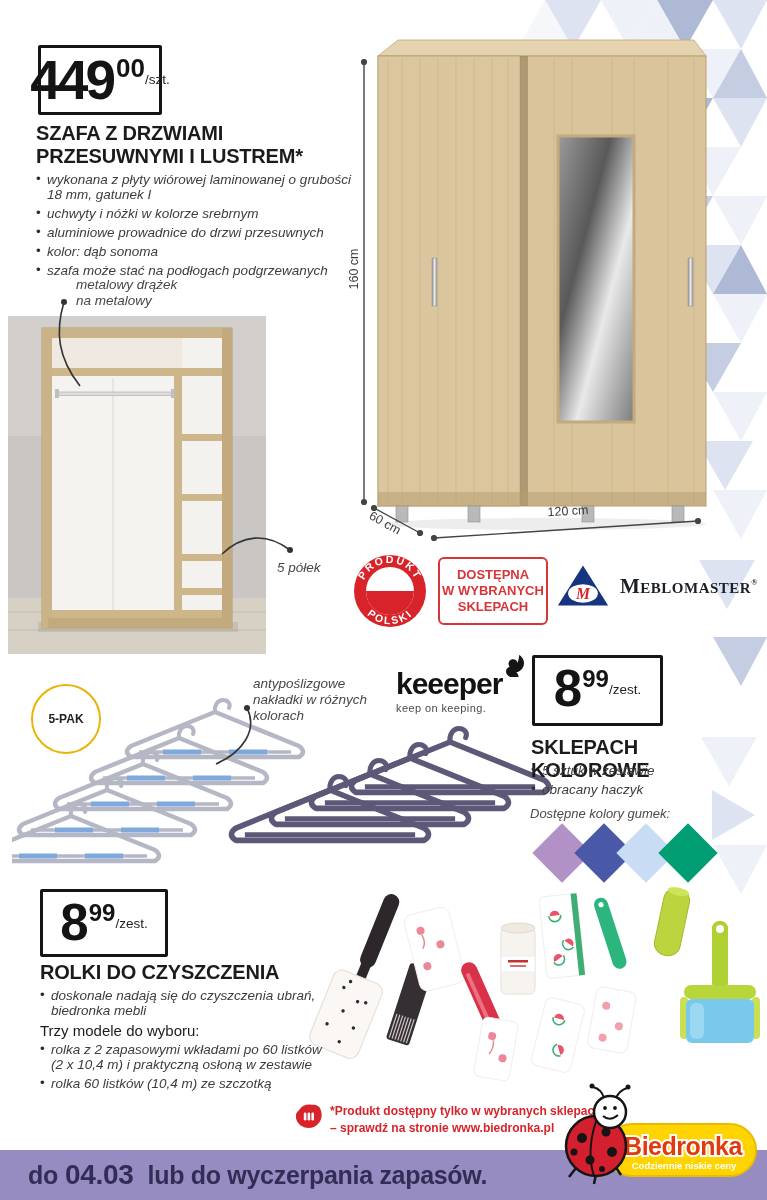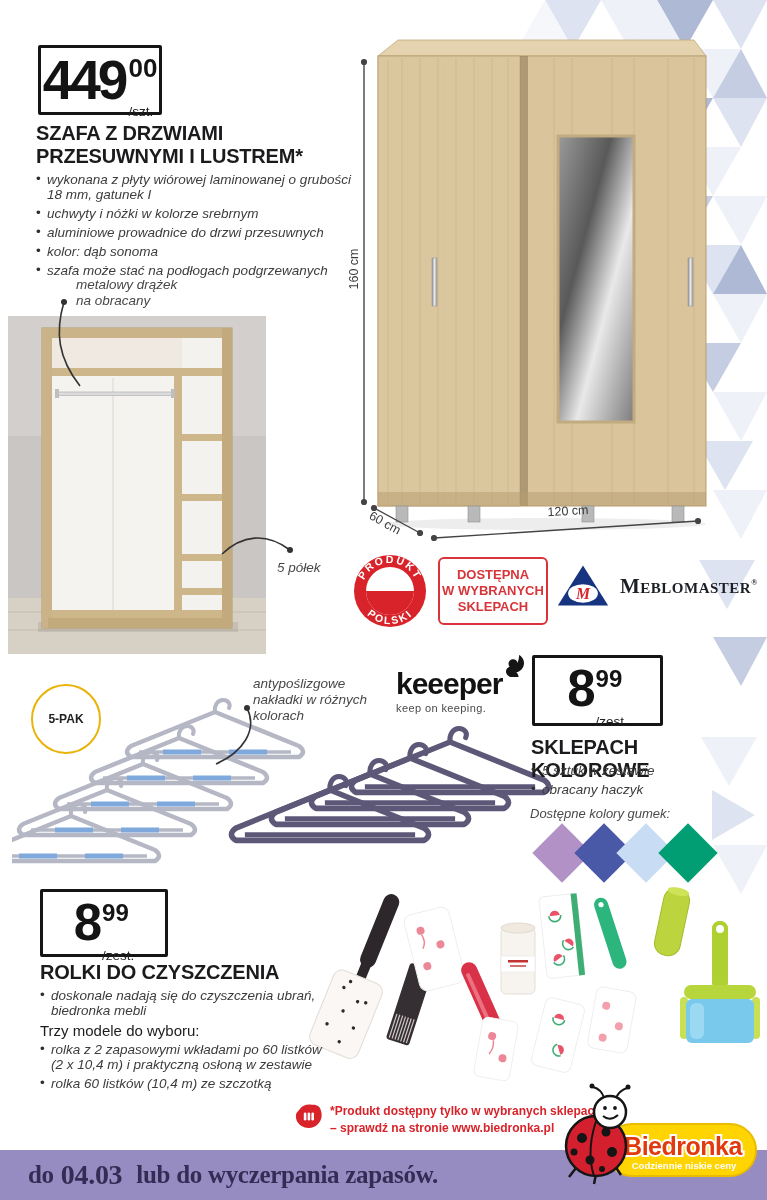--- a/index.html
+++ b/index.html
@@ -7,21 +7,21 @@
         font-family:"Liberation Sans",sans-serif;color:#1c1c1e;}
   .abs{position:absolute;}
   svg{display:block;}
 
   
   .pricebox{position:absolute;background:#fff;border:3px solid #151515;border-radius:2px;
             display:flex;justify-content:center;align-items:flex-start;box-sizing:border-box;}
   .pb-amount{font-weight:bold;color:#141414;line-height:.88;letter-spacing:-3px;}
   .pb-big .pb-amount{font-size:55px;margin-top:8px;}
   .pb-sm  .pb-amount{font-size:51px;margin-top:9px;}
-  .pb-side{display:flex;flex-direction:column;align-items:flex-start;margin-left:3px;}
+  .pb-side{display:flex;align-items:flex-start;margin-left:3px;}
   .pb-cents{font-weight:bold;color:#141414;line-height:.9;}
   .pb-big .pb-cents{font-size:26px;margin-top:9px;}
   .pb-sm  .pb-cents{font-size:24px;margin-top:10px;}
   .pb-unit{font-size:13.5px;color:#222;margin-top:24px;}
 
   
   .sec-title{position:absolute;font-weight:bold;font-size:20px;line-height:23px;letter-spacing:-.2px;color:#1b1b1d;}
   ul.bul{list-style:none;margin:0;padding:0;font-style:italic;font-size:13.5px;line-height:15px;color:#3c3c3c;}
   ul.bul li{position:relative;padding-left:11px;margin-bottom:4px;}
   ul.bul li::before{content:"\2022";position:absolute;left:0;top:-1px;font-style:normal;color:#2e2e2e;}
@@ -50,21 +50,21 @@
 
   
   .swatch{position:absolute;width:42px;height:42px;transform:rotate(45deg);}
 
   .colors-label{position:absolute;left:530px;top:806px;font-style:italic;font-size:13px;color:#4a4a4a;}
 
   
   .footnote{position:absolute;left:330px;top:1103px;font-size:12px;font-weight:600;color:#d8232a;line-height:17px;}
 
   
-  .footer-bar{position:absolute;left:0;top:1150px;width:767px;height:50px;background:#978cc1;z-index:5;font-family:Liberation Serif, serif;}
+  .footer-bar{position:absolute;left:0;top:1150px;width:767px;height:50px;background:#978cc1;z-index:5;}
   .footer-text{position:absolute;left:28px;top:0;height:50px;display:flex;align-items:center;
                font-size:25px;font-weight:700;letter-spacing:-.3px;color:#332c55;}
   .footer-text .date{font-size:28px;font-weight:800;margin:0 7px;}
   .footer-text .sfx{margin-left:7px;}
   .biedronka{position:absolute;left:556px;top:1082px;z-index:6;}
 </style>
 </head>
 <body>
 
 <div id="page">
@@ -318,21 +318,21 @@
   <ul class="bul abs" style="left:36px;top:172px;width:332px;">
     <li>wykonana z płyty wiórowej laminowanej o grubości 18 mm, gatunek I</li>
     <li>uchwyty i nóżki w kolorze srebrnym</li>
     <li>aluminiowe prowadnice do drzwi przesuwnych</li>
     <li>kolor: dąb sonoma</li>
     <li>szafa może stać na podłogach podgrzewanych</li>
   </ul>
 
   <div class="note" style="left:76px;top:277px;">
     <div>metalowy drążek</div>
-    <div>na obracany</div>
+    <div>na metalowy</div>
   </div>
   <div class="note" style="left:277px;top:560px;">5 półek</div>
   <div class="note" style="left:253px;top:676px;">
     <div>antypoślizgowe</div>
     <div>nakładki w różnych</div>
     <div>kolorach</div>
   </div>
 
   <div class="dim-label" style="left:324px;top:262px;width:60px;transform:rotate(-90deg);">160 cm</div>
   <div class="dim-label" style="left:362px;top:516px;width:46px;transform:rotate(29deg);">60 cm</div>

